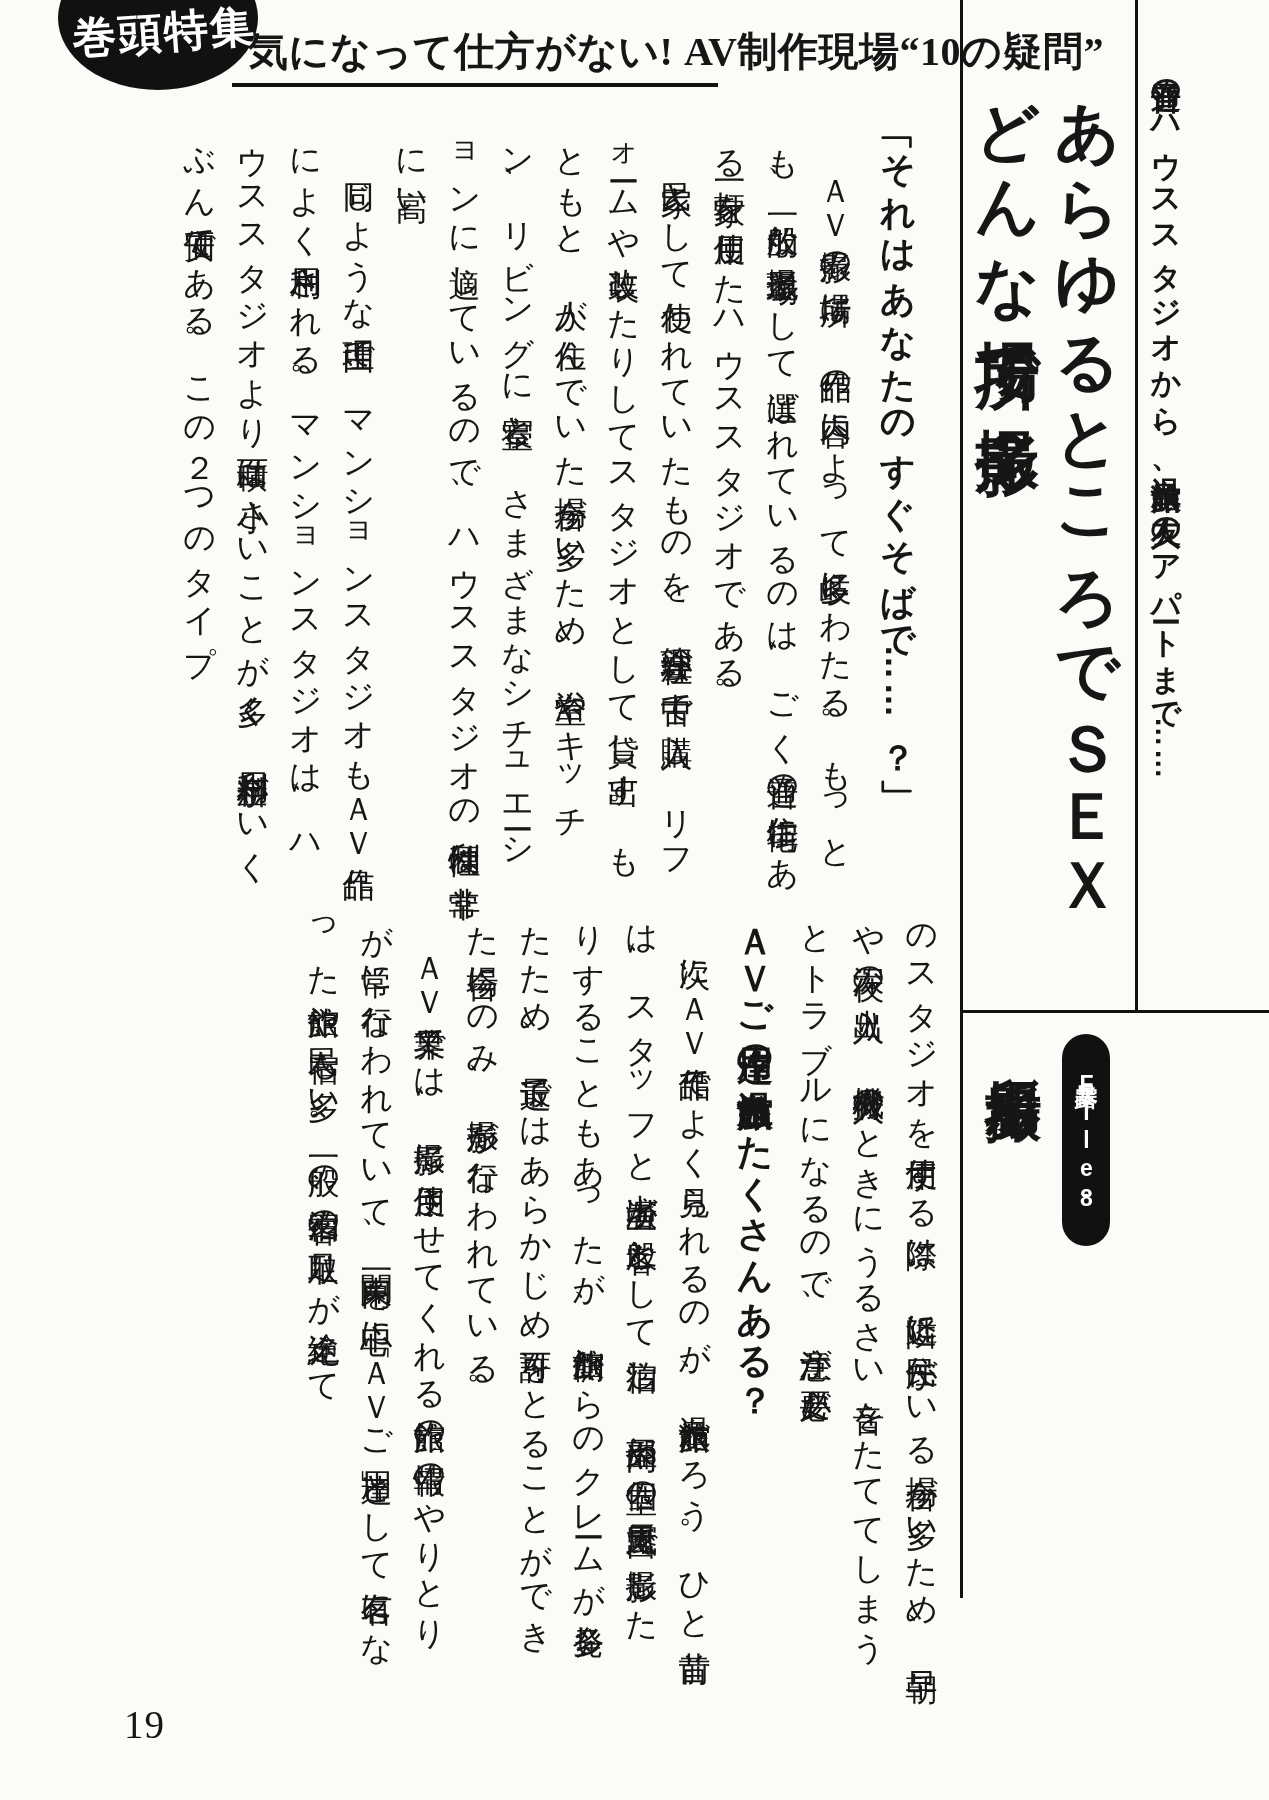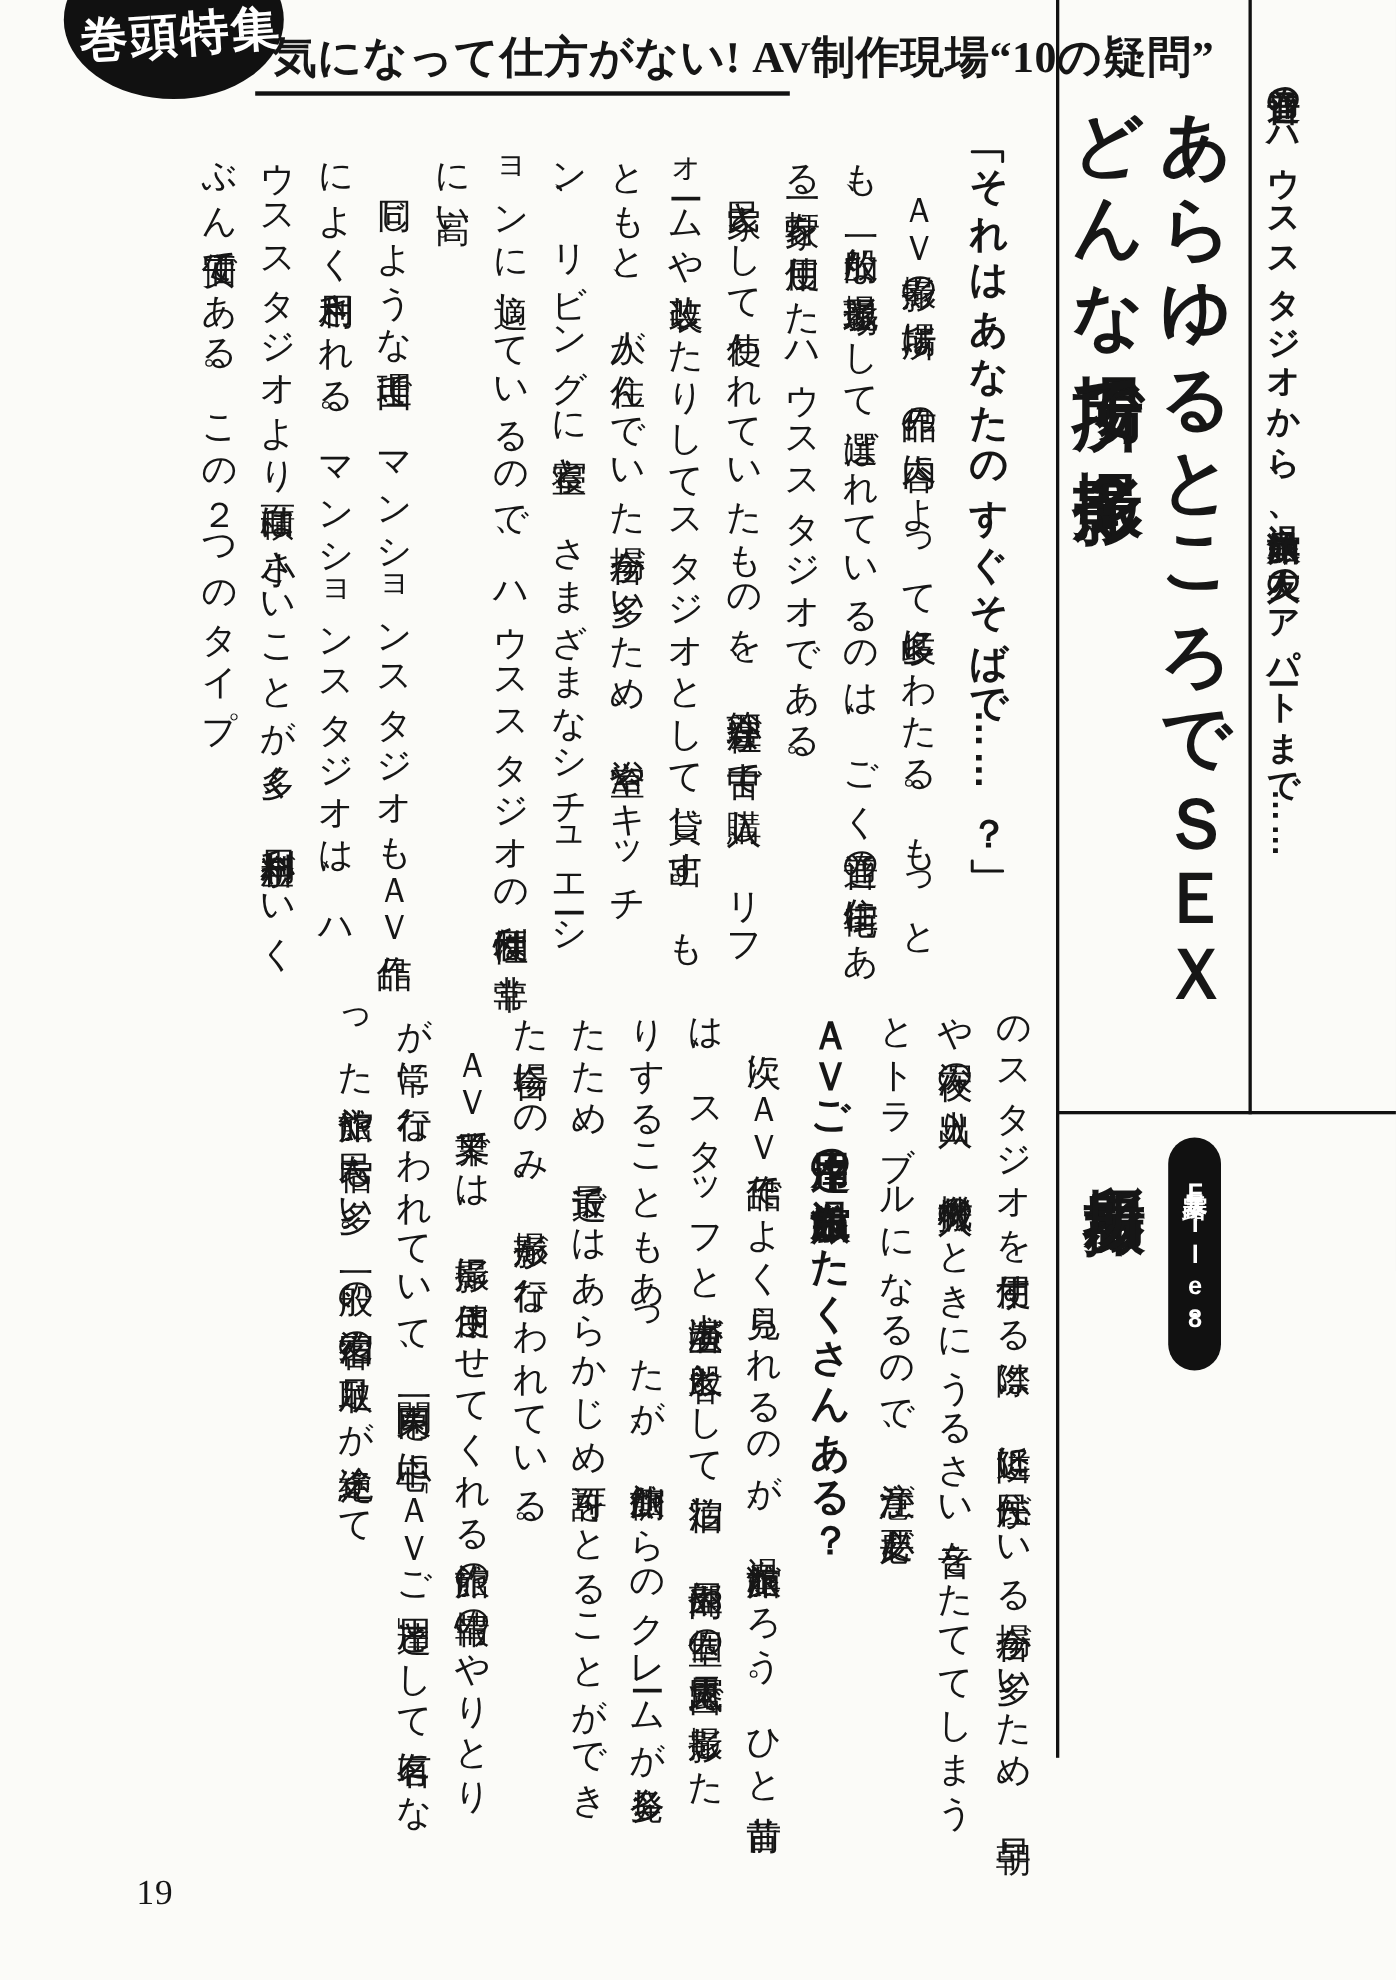--- a/index.html
+++ b/index.html
@@ -84,21 +84,21 @@
   .article-bottom{left:110px;top:903px;width:838px;height:756px;}
   h3.sub{
     margin:0;font-family:"Liberation Sans","DejaVu Sans",sans-serif;
     font-weight:bold;
   }
   h3.sub-a{font-size:35px;letter-spacing:3px;line-height:72px;}
   h3.sub-b{font-size:36px;letter-spacing:1px;line-height:68px;}
 
   .pageno{
     position:absolute;left:124px;top:1702px;
-    font-size:32px;letter-spacing:1px;
+    font-size:39px;letter-spacing:1px;
   }
 </style>
 </head>
 <body>
 
 <div class="page">
 
   <div class="kicker-badge">
     <span>巻頭特集</span>
   </div>

